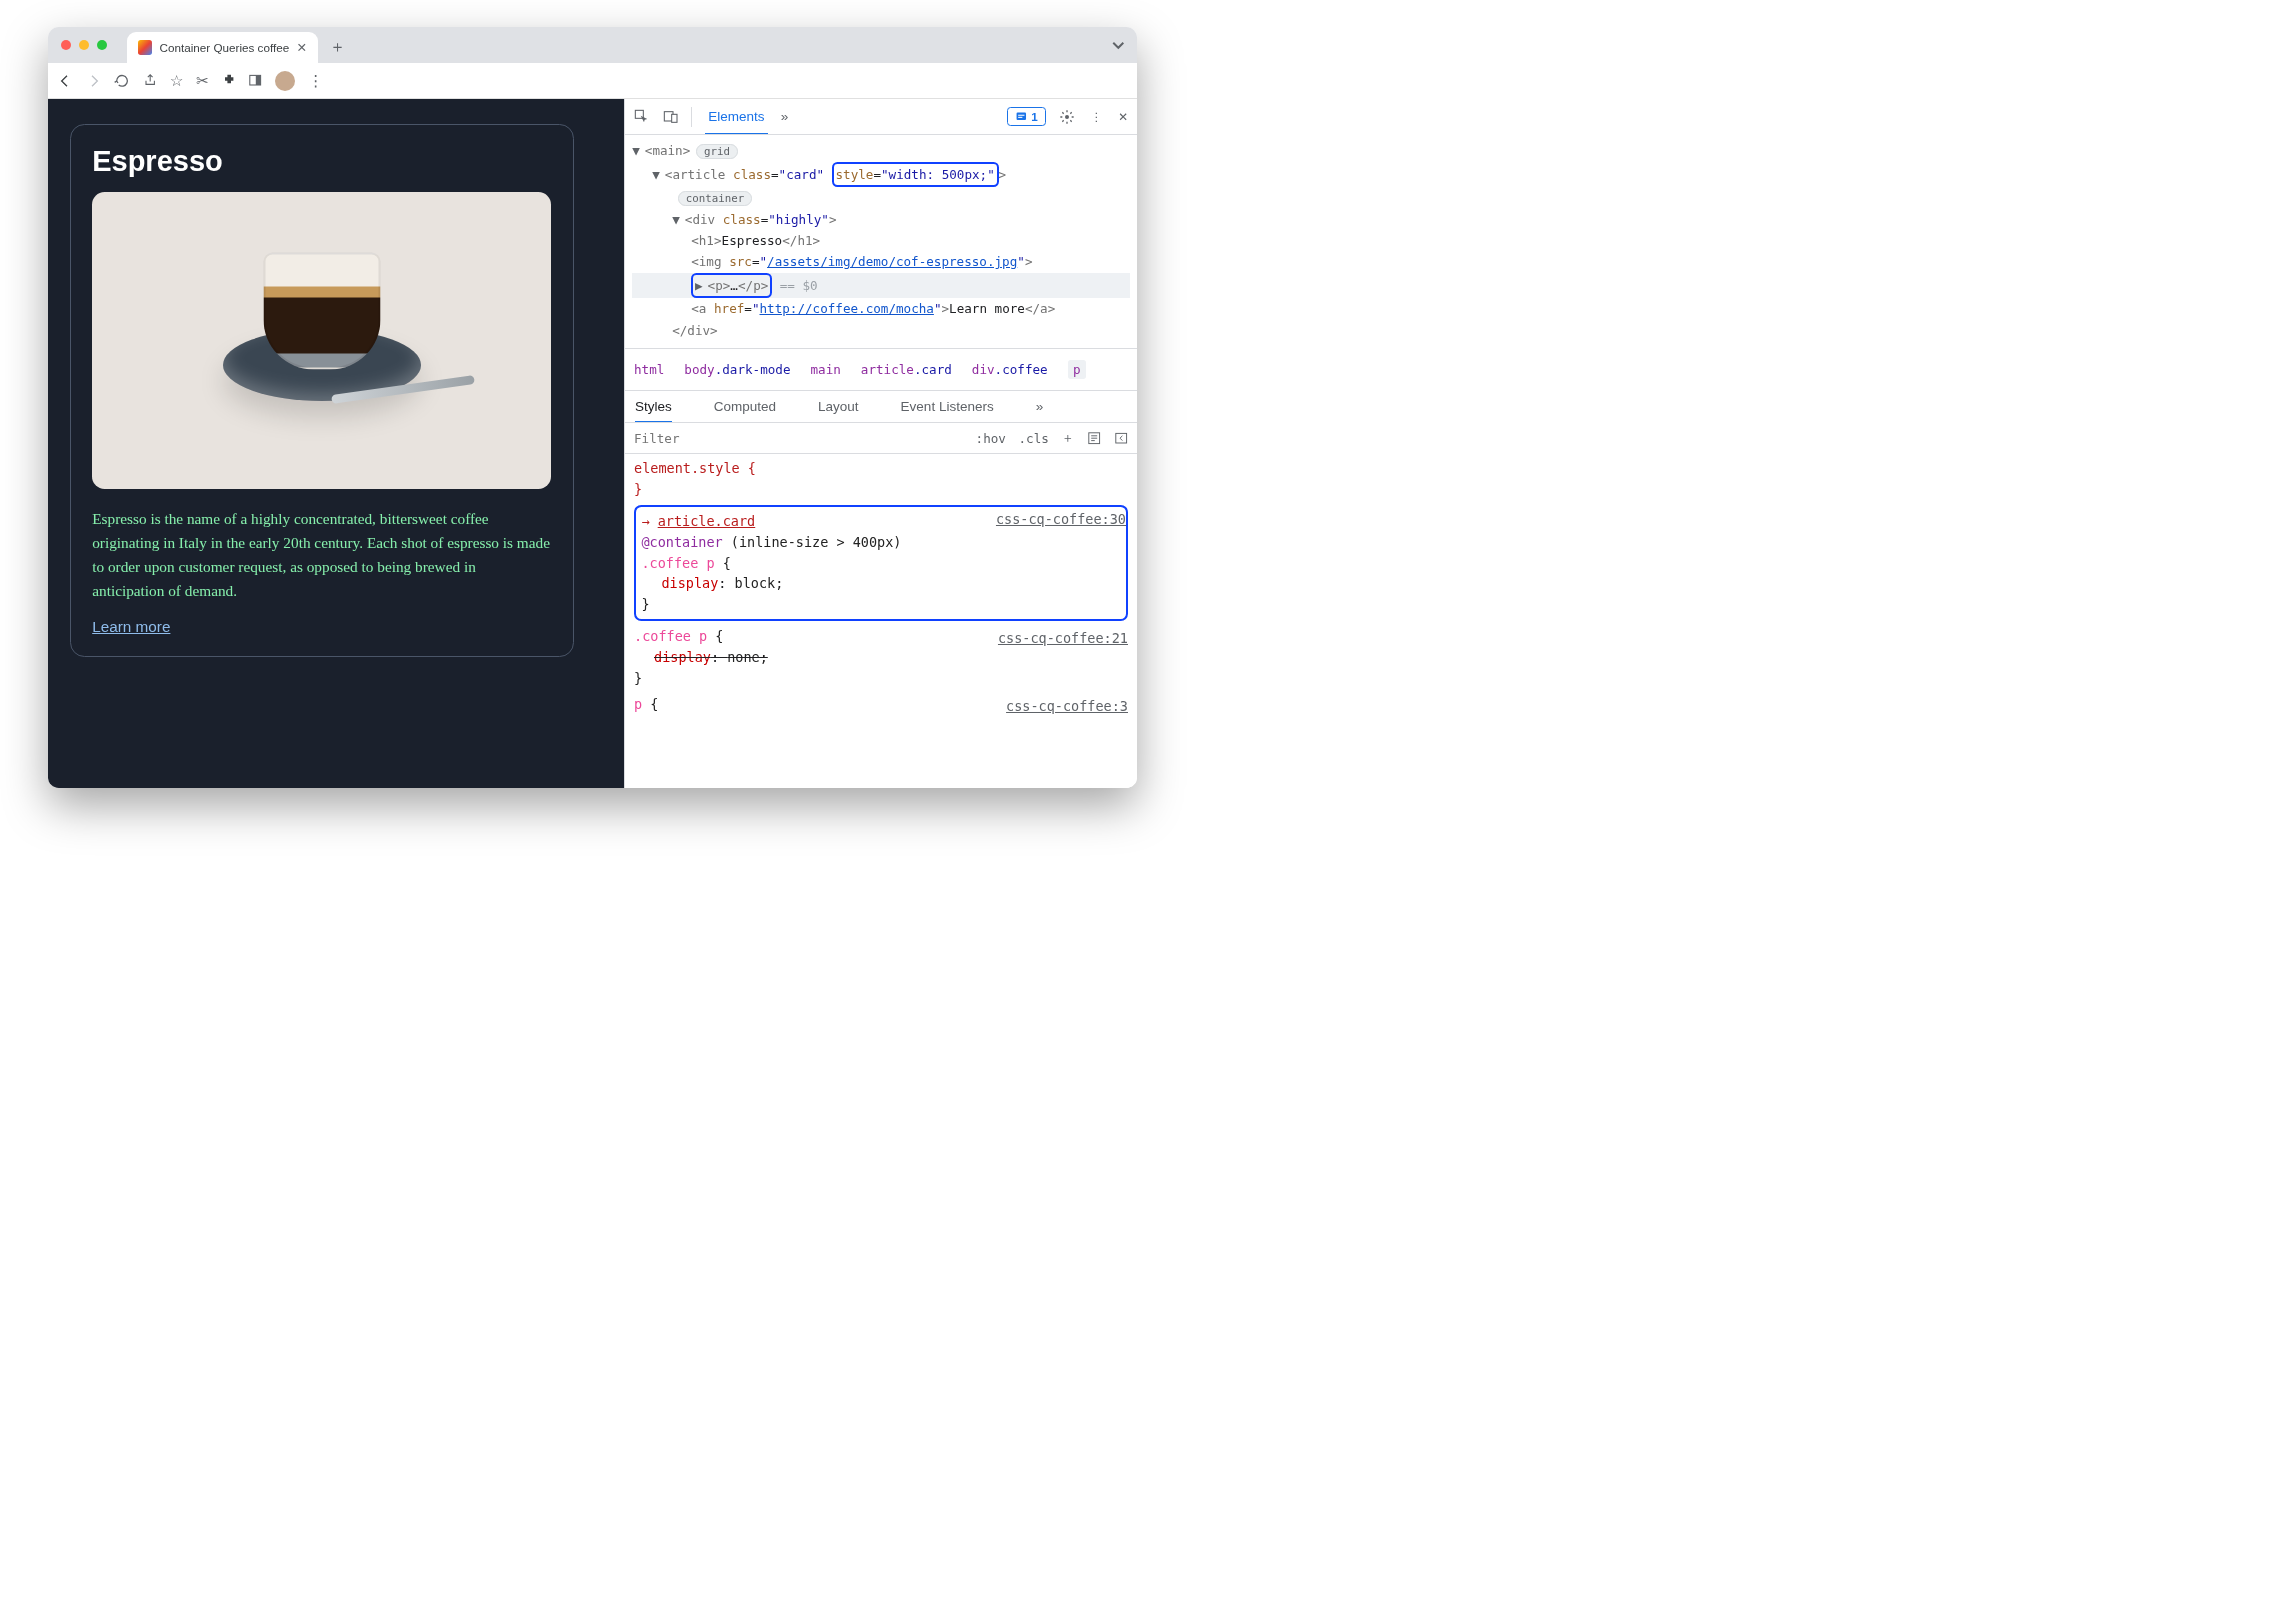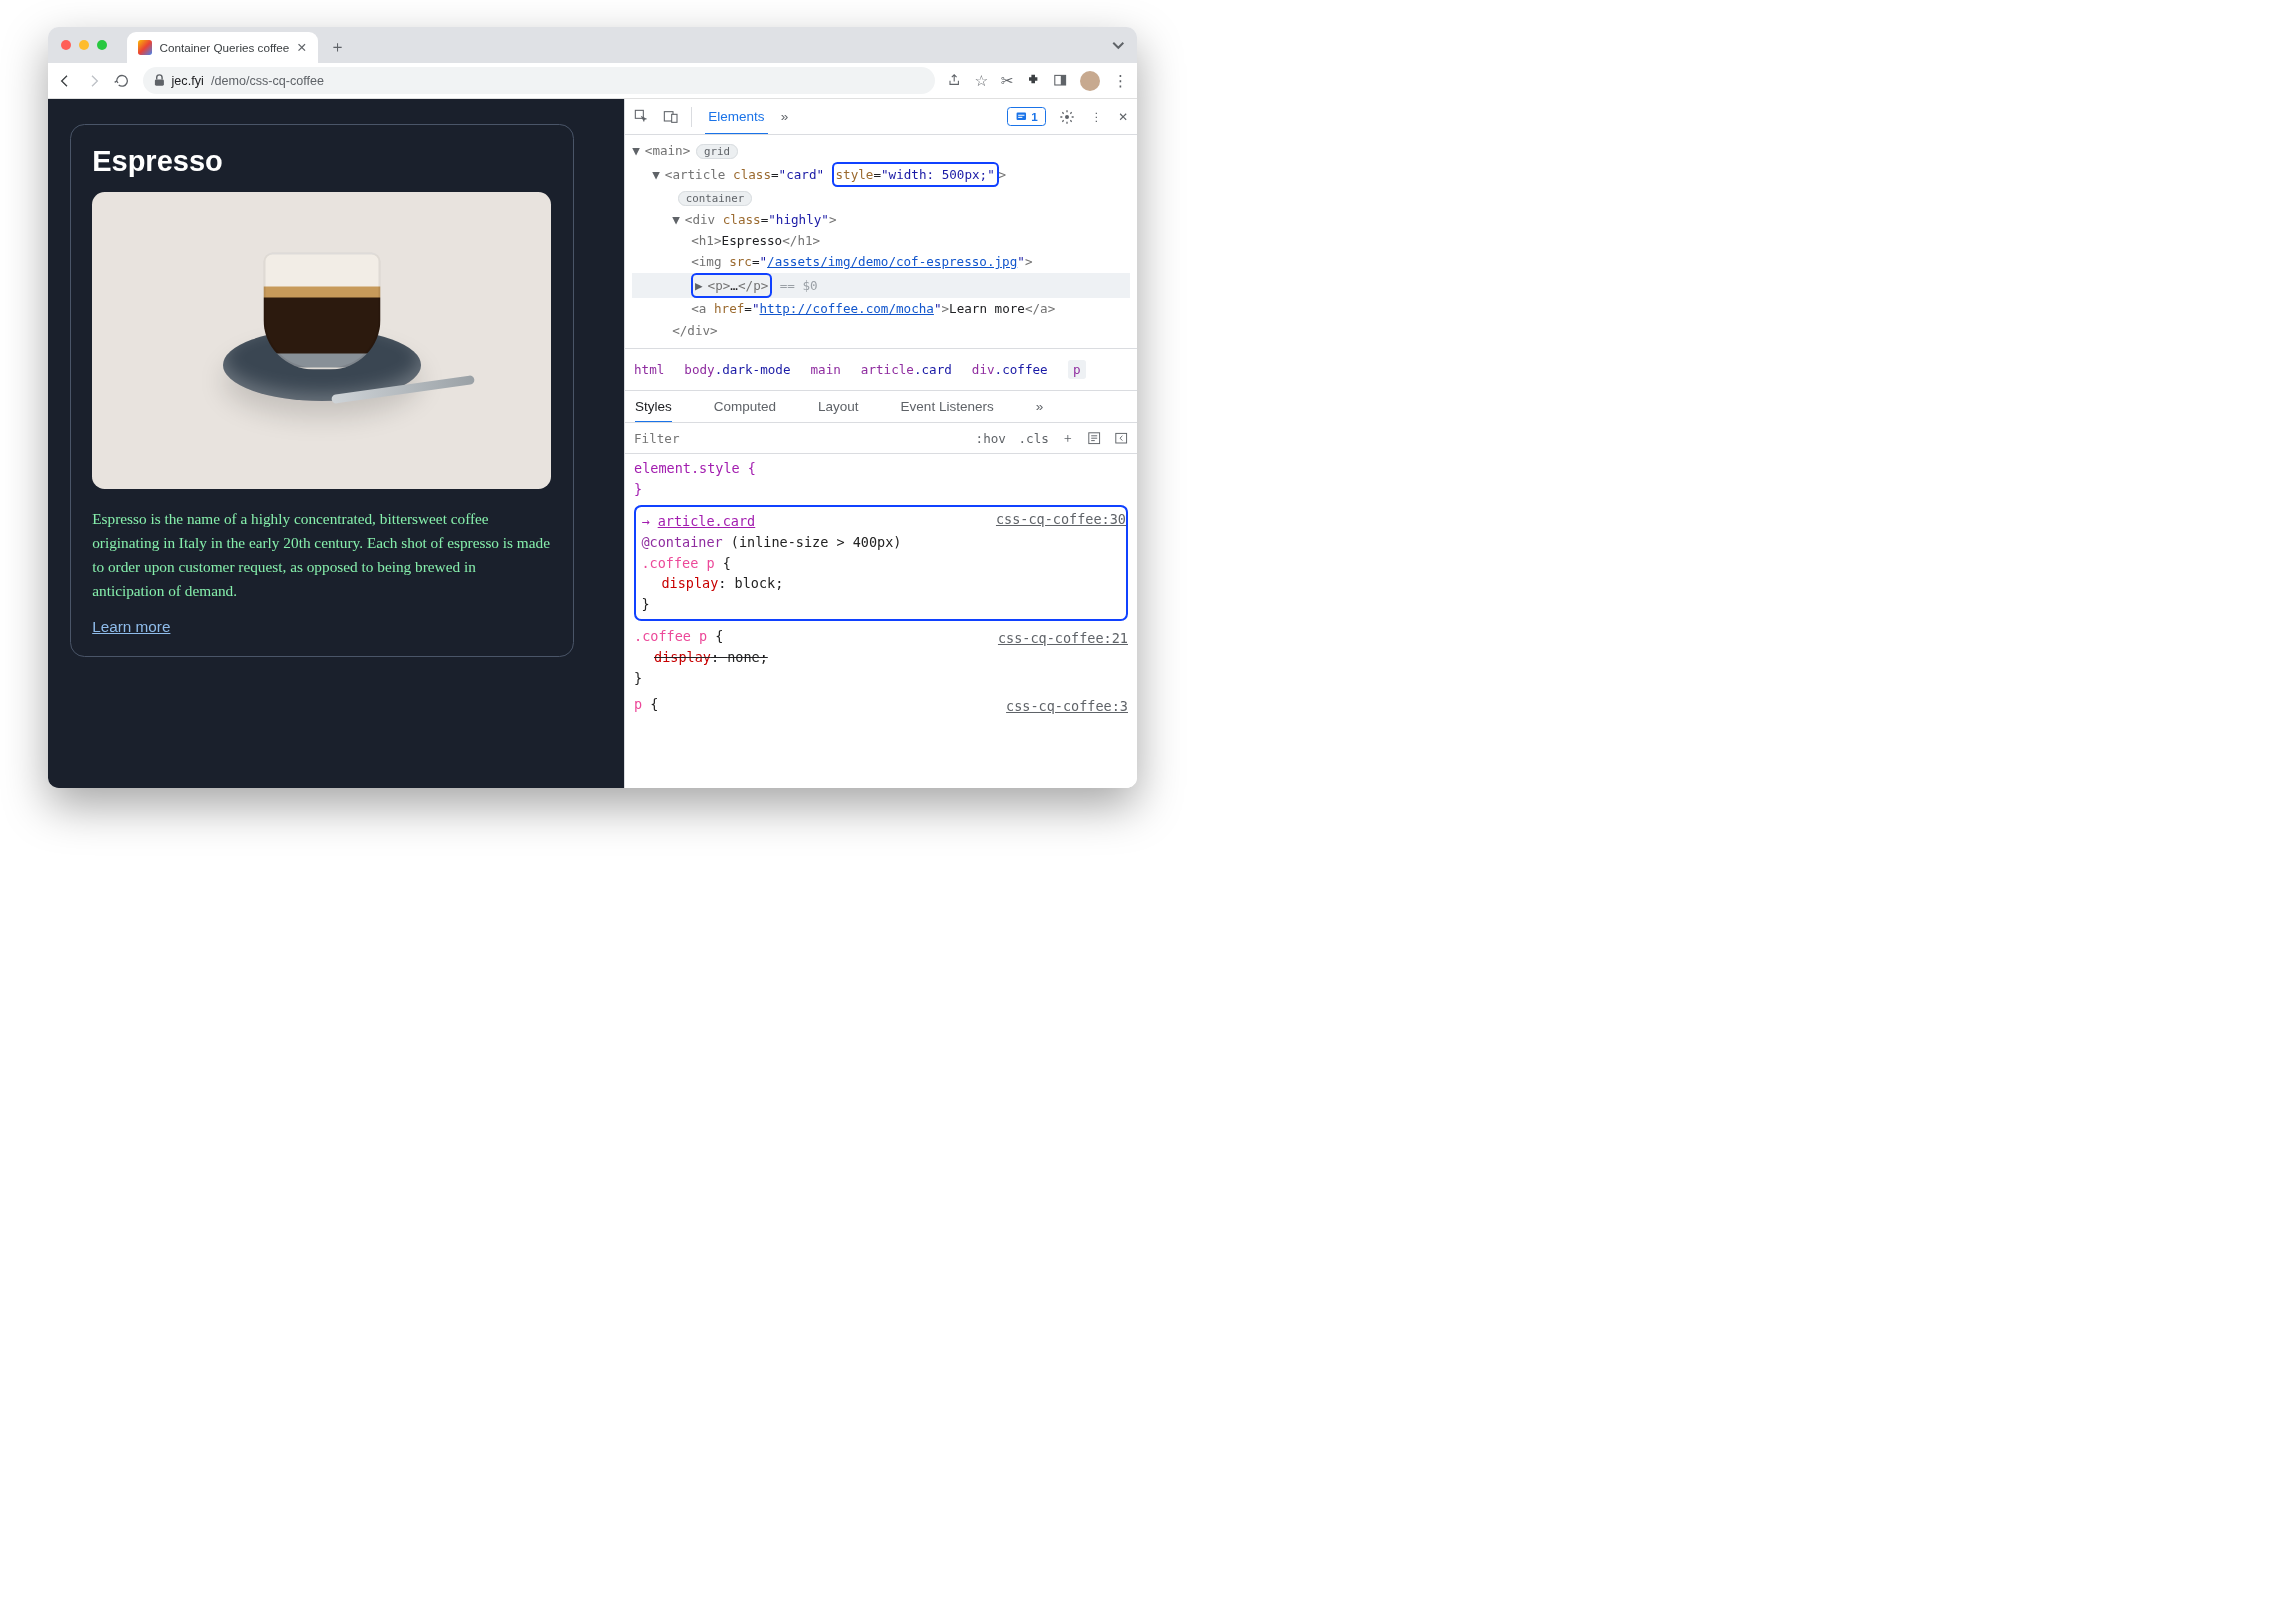--- a/index.html
+++ b/index.html
@@ -151,21 +151,21 @@
   
   .styles{flex:1;overflow:auto;font-family:Menlo,Consolas,monospace;font-size:13.5px;
     line-height:1.55;padding:3.6px 9px}
   .rule{margin-bottom:5.4px;position:relative}
   .rule .src{position:absolute;right:0;top:1.8px;color:#5f6368;text-decoration:underline}
   .sel2{color:#ec4899}.prp{color:#c80000}.v{color:#222}
   .ctx{color:#8f2da0}
   .strike{text-decoration:line-through}
   .rule .body{padding-left:20px}
   .rule.hl{border:2.7px solid #1041ff;border-radius:7.2px;padding:3.6px 5.4px}
-  .gray{color:#a21caf}
+  .gray{color:#b91c1c}
   svg{display:block}
 </style>
 </head>
 <body>
 
 <div class="window">
 
   <div class="tabbar">
     <div class="traffic">
       <span class="tl-r"></span>
@@ -194,30 +194,20 @@
     <span class="icn fwd">
       <svg width="16" height="16" viewBox="0 0 24 24">
           <path d="M9 4l8 8-8 8" stroke="#bdc1c6" stroke-width="2" fill="none"></path>
         </svg>
     </span>
     <span class="icn">
       <svg width="16" height="16" viewBox="0 0 24 24">
           <path d="M4 12a8 8 0 1 1 3 6M4 12l-3 2M4 12l2 3" stroke="#5f6368" stroke-width="2" fill="none"></path>
         </svg>
     </span>
-    <div class="urlbar">
-      <span class="lock">
-        <svg width="10.8" height="12.6" viewBox="0 0 12 14">
-            <rect x="1" y="6" width="10" height="7" rx="1.5" fill="#5f6368"></rect>
-            <path d="M3 6V4a3 3 0 0 1 6 0v2" stroke="#5f6368" stroke-width="1.6" fill="none"></path>
-          </svg>
-      </span>
-      <span class="host">jec.fyi</span>
-        <span>/demo/css-cq-coffee</span>
-    </div>
     <div class="toolbar-right">
       <span class="icn">
         <svg width="14.4" height="14.4" viewBox="0 0 24 24">
             <path d="M12 3v11M8 7l4-4 4 4M5 13v6h14v-6" stroke="#5f6368" stroke-width="1.8" fill="none"></path>
           </svg>
       </span>
       <span class="icn">☆</span>
       <span class="icn">✂</span>
       <span class="icn">
         <svg width="14.4" height="14.4" viewBox="0 0 24 24">

